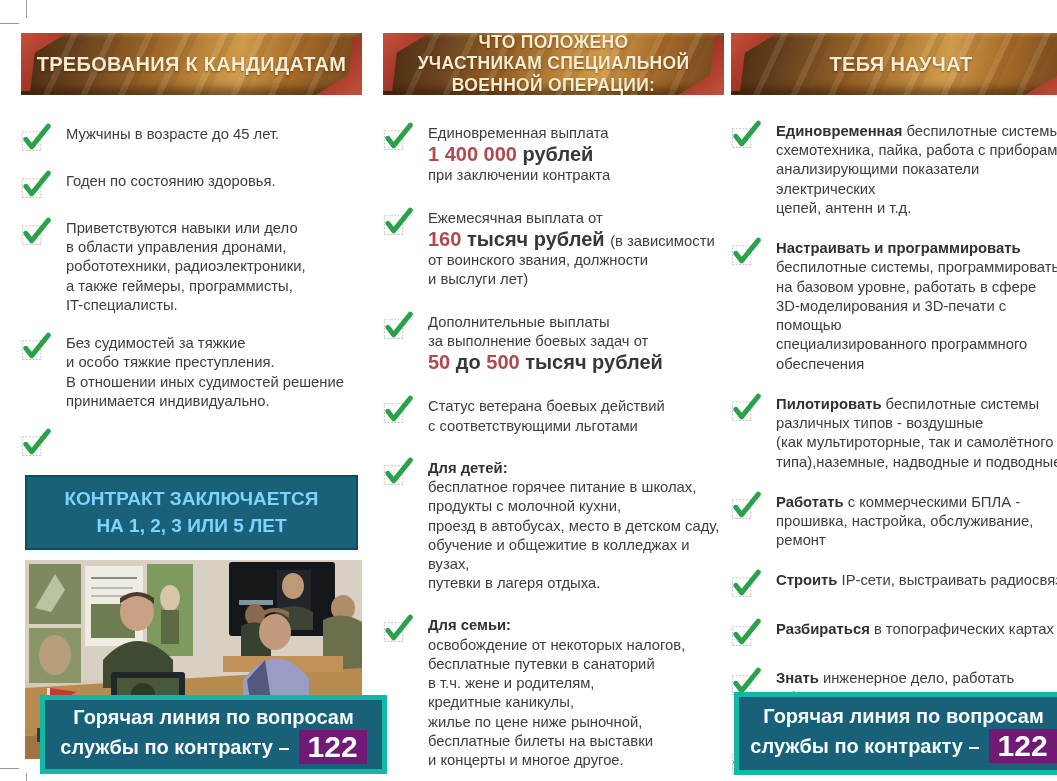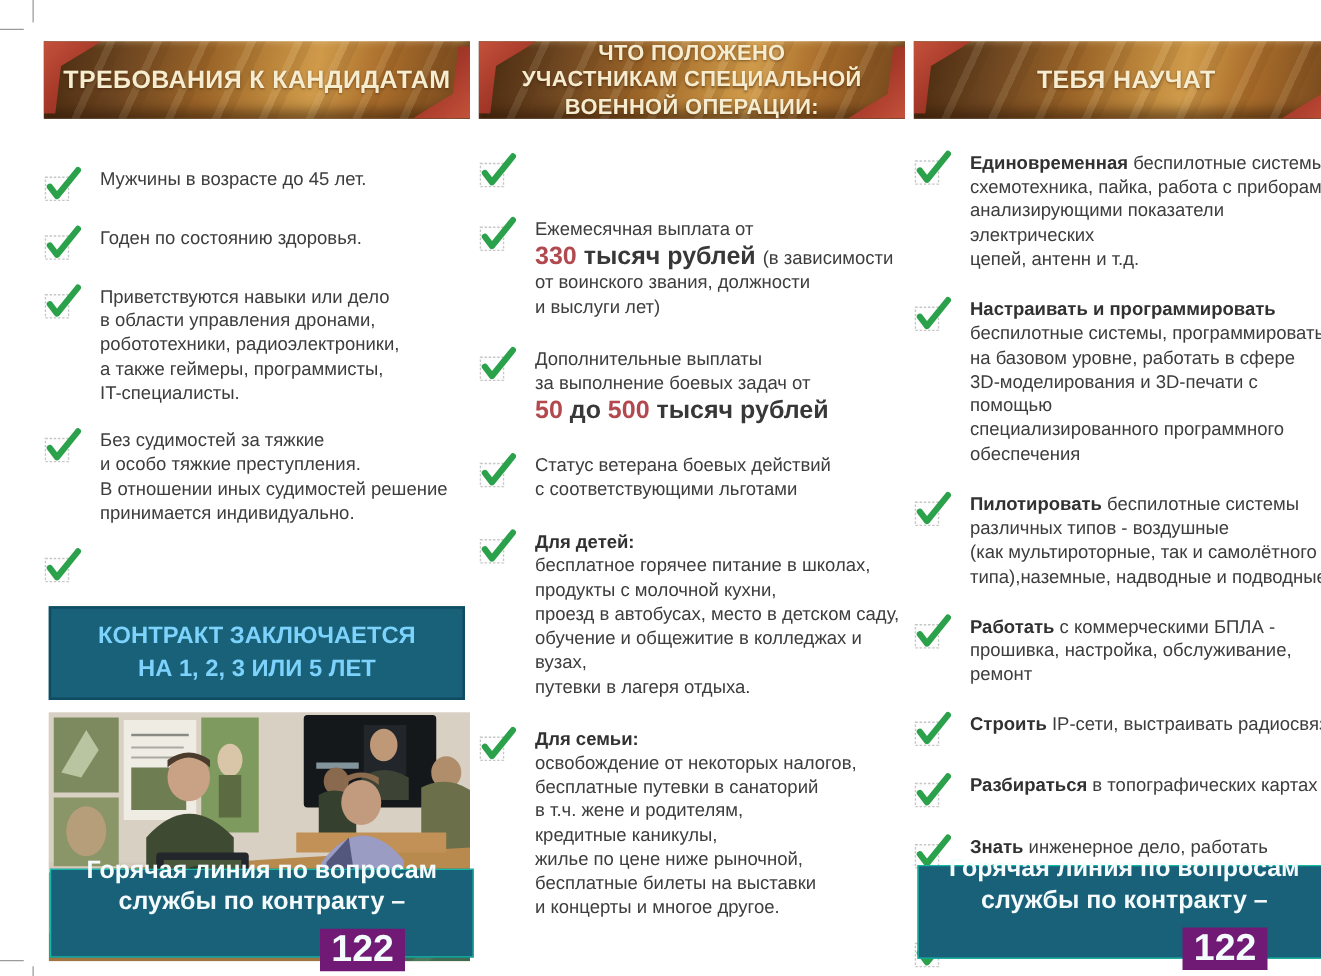--- a/index.html
+++ b/index.html
@@ -6,21 +6,21 @@
   body{
     width:1057px;height:781px;position:relative;overflow:hidden;
     background:#ffffff;
     font-family:"Liberation Sans","DejaVu Sans",sans-serif;
     color:#3d3d3d;
   }
   
   .crop{position:absolute;background:#9a9a9a;}
   
   .col{position:absolute;top:33px;}
-  #col-left{left:35px;width:341px;}
+  #col-left{left:21px;width:341px;}
   #col-mid{left:383px;width:341px;}
   #col-right{left:731px;width:340px;}
   
   .header{
     height:62px;display:flex;align-items:center;justify-content:center;
     text-align:center;position:relative;overflow:hidden;
     background:linear-gradient(103deg,#47290f 0%,#6b4420 18%,#9a6428 38%,#c08a3e 55%,#cf9a4a 63%,#a96d2b 78%,#6d421b 100%);
     color:#f6eccf;font-weight:700;letter-spacing:.3px;
     text-shadow:0 1px 2px rgba(60,30,0,.55);
     box-shadow:inset 0 -7px 9px rgba(40,18,4,.5), inset 0 2px 4px rgba(255,230,180,.25);
@@ -34,47 +34,47 @@
   .header .title{position:relative;z-index:2;white-space:pre-line;padding:0 12px;}
   #col-left .header .title{font-size:20px;}
   #col-mid  .header .title{font-size:17.5px;line-height:1.22;}
   #col-right .header .title{font-size:20px;}
   .corner{position:absolute;z-index:1;width:46px;height:58px;
     background:linear-gradient(135deg,#c4523b 0%,#a93b2b 45%,#86291c 100%);}
   .corner-tl{left:0;top:0;clip-path:polygon(0 0,100% 0,72% 14%,30% 34%,20% 100%,0 100%);}
   .corner-br{right:0;bottom:0;transform:rotate(180deg);
     clip-path:polygon(0 0,100% 0,72% 14%,30% 34%,20% 100%,0 100%);}
   
-  .col-body{padding-top:38px;}
+  .col-body{padding-top:28px;}
   #col-mid .col-body{padding-top:27px;}
   #col-right .col-body{padding-top:25px;}
   .check-row{display:flex;align-items:flex-start;gap:15px;margin-bottom:17px;}
   #col-mid .check-row{margin-bottom:21px;}
   #col-right .check-row{margin-bottom:19px;}
   .check-icon{flex:0 0 30px;height:30px;display:block;}
   .check-text{font-size:14.8px;line-height:1.3;white-space:pre-line;padding-top:2px;}
   .seg-n{font-weight:400;color:#3d3d3d;}
   .seg-b{font-weight:700;color:#313131;}
   .seg-rb{font-weight:700;color:#b2494e;font-size:20px;line-height:1.12;}
   .seg-db{font-weight:700;color:#383838;font-size:20px;line-height:1.12;}
   
   .teal-box{
     margin:16px 0 0 4px;width:329px;
     background:#186179;border:2px solid #0e4d61;
     color:#7dd3fc;font-weight:700;font-size:19px;line-height:1.4;
     text-align:center;padding:9px 0;white-space:pre-line;
   }
   .hotline{
-    position:absolute;background:#186179;border:1px solid #14b8a6;
+    position:absolute;background:#186179;border:5px solid #14b8a6;
     display:flex;flex-direction:column;align-items:center;justify-content:center;
     color:#f4fbfd;font-weight:700;font-size:20px;line-height:1.25;text-align:center;
   }
   #hotline-left{left:40px;top:695px;width:337px;height:69px;}
   #hotline-right{left:734px;top:692px;width:329px;height:73px;}
-  .hotline .row2{display:flex;align-items:flex-end;gap:9px;flex-direction:column;}
+  .hotline .row2{display:flex;align-items:center;gap:9px;}
   .hotline .num{font-size:30px;background:#701a75;padding:0 9px;line-height:1.15;}
   
   .photo{margin:10px 0 0 4px;width:337px;height:199px;position:relative;overflow:hidden;background:#cfc6b8;}
   .photo svg{display:block;}
 </style>
 </head>
 <body>
 
 <div class="crop" style="left:26px;top:0;width:1px;height:18px;"></div>
 <div class="crop" style="left:0;top:23px;width:19px;height:1px;"></div>
@@ -229,30 +229,33 @@
 ВОЕННОЙ ОПЕРАЦИИ:</span>
   </div>
   <div class="col-body">
       <div class="check-row">
         <span class="check-icon">
   <svg viewBox="0 0 34 34" width="30" height="30" aria-hidden="true">
     <rect x="1.5" y="10" width="21" height="21" fill="#fdfdfd" stroke="#c6c6c6" stroke-width="1.2" stroke-dasharray="2.2 1.6"></rect>
     <path d="M5.5 18.5 L12 27 L31 3.5" fill="none" stroke="#2aa14a" stroke-width="5.6" stroke-linecap="round" stroke-linejoin="round"></path>
   </svg>
 </span>
+        <div class="check-text"><span class="seg-n">Единовременная выплата
+</span><span class="seg-rb">1 400 000</span><span class="seg-db"> рублей
+</span><span class="seg-n">при заключении контракта</span></div>
       </div>
       <div class="check-row">
         <span class="check-icon">
   <svg viewBox="0 0 34 34" width="30" height="30" aria-hidden="true">
     <rect x="1.5" y="10" width="21" height="21" fill="#fdfdfd" stroke="#c6c6c6" stroke-width="1.2" stroke-dasharray="2.2 1.6"></rect>
     <path d="M5.5 18.5 L12 27 L31 3.5" fill="none" stroke="#2aa14a" stroke-width="5.6" stroke-linecap="round" stroke-linejoin="round"></path>
   </svg>
 </span>
         <div class="check-text"><span class="seg-n">Ежемесячная выплата от
-</span><span class="seg-rb">330</span><span class="seg-db"> тысяч рублей </span><span class="seg-n">(в зависимости
+</span><span class="seg-rb">160</span><span class="seg-db"> тысяч рублей </span><span class="seg-n">(в зависимости
 от воинского звания, должности
 и выслуги лет)</span></div>
       </div>
       <div class="check-row">
         <span class="check-icon">
   <svg viewBox="0 0 34 34" width="30" height="30" aria-hidden="true">
     <rect x="1.5" y="10" width="21" height="21" fill="#fdfdfd" stroke="#c6c6c6" stroke-width="1.2" stroke-dasharray="2.2 1.6"></rect>
     <path d="M5.5 18.5 L12 27 L31 3.5" fill="none" stroke="#2aa14a" stroke-width="5.6" stroke-linecap="round" stroke-linejoin="round"></path>
   </svg>
 </span>

